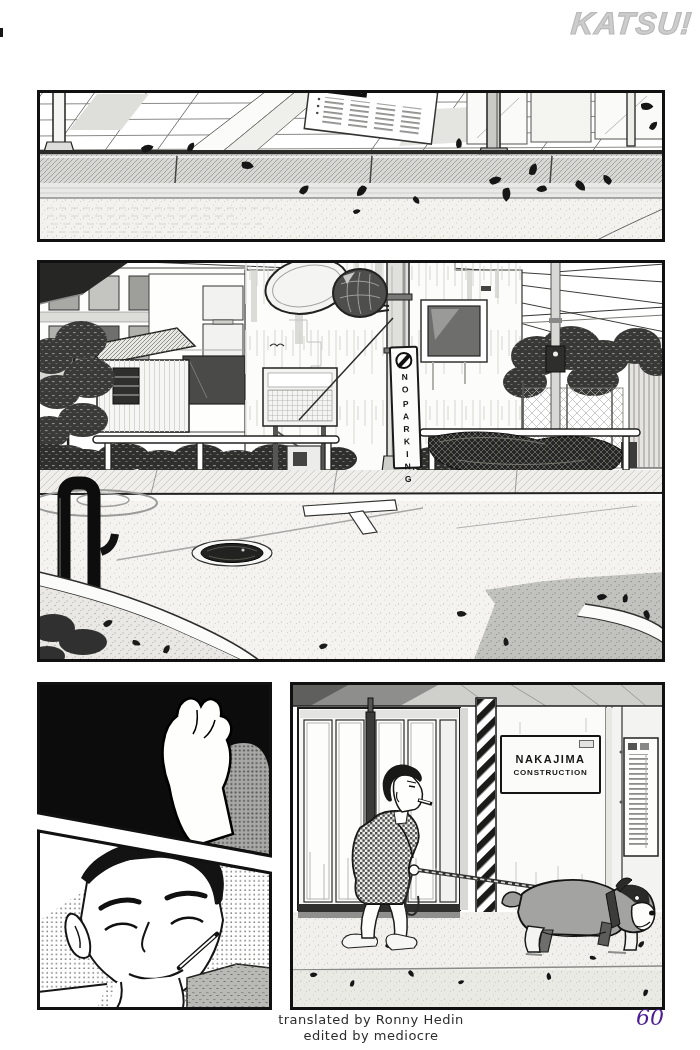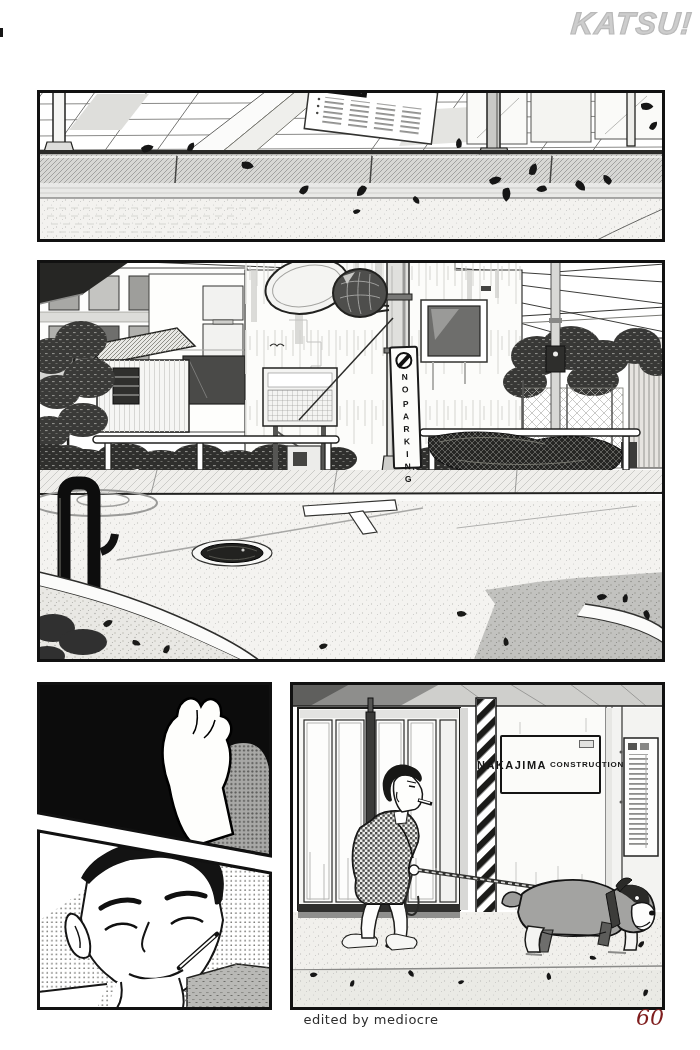--- a/index.html
+++ b/index.html
@@ -15,30 +15,30 @@
            box-sizing:border-box;z-index:5}
   .np-circle{width:13px;height:13px;border:2.5px solid #111;border-radius:50%;
              position:relative;flex:none;margin-bottom:3px}
   .np-circle::after{content:"";position:absolute;left:-2.5px;top:4.5px;width:17px;height:3.5px;
                     background:#111;transform:rotate(-45deg)}
   .vtext{writing-mode:vertical-rl;text-orientation:upright;
          font:bold 8.5px "Liberation Sans",sans-serif;letter-spacing:2.5px;color:#111;line-height:1}
   .vtext+.vtext{margin-top:2px}
   .nk-sign{position:absolute;left:500px;top:735px;width:101px;height:59px;background:#fbfbf9;
            border:2.5px solid #141414;border-radius:2px;box-sizing:border-box;display:flex;
-           flex-direction:row;align-items:center;justify-content:center;gap:3px;z-index:5}
+           flex-direction:column;align-items:center;justify-content:center;gap:3px;z-index:5}
   .nk-tab{position:absolute;top:3px;right:5px;width:13px;height:6px;border:1px solid #666;
           background:#e2e2e0}
   .nk-line1{font:bold 11px "Liberation Sans",sans-serif;letter-spacing:1.5px;color:#161616}
   .nk-line2{font:bold 8px "Liberation Sans",sans-serif;letter-spacing:.8px;color:#161616}
   .credits{position:absolute;left:201px;top:1012px;width:340px;text-align:center;
            font:13px "DejaVu Sans",sans-serif;color:#2c2c2c;letter-spacing:.5px;
            line-height:15.5px;z-index:6}
   .pagenum{position:absolute;left:630px;top:1005px;width:40px;text-align:center;
-           font:italic 22px "DejaVu Serif",serif;color:#7f1d1d;z-index:6}
+           font:italic 22px "DejaVu Serif",serif;color:#4c1d95;z-index:6}
   .speck{position:absolute;background:#161616}
 </style>
 </head>
 <body>
 
 <div class="speck" style="left:0;top:28px;width:3px;height:9px"></div>
 
 <div class="katsu">KATSU!</div>
 
 <svg class="panel-svg" style="left:37px;top:90px" width="628" height="152" viewBox="0 0 628 152">
@@ -666,16 +666,17 @@
   <div class="vtext">PARKING</div>
 </div>
 
 <div class="nk-sign">
   <span class="nk-tab"></span>
   <div class="nk-line1">NAKAJIMA</div>
   <div class="nk-line2">CONSTRUCTION</div>
 </div>
 
 <div class="credits">
+  <div>translated by Ronny Hedin</div>
   <div>edited by mediocre</div>
 </div>
 
 <div class="pagenum">60</div>
 
 </body></html>

